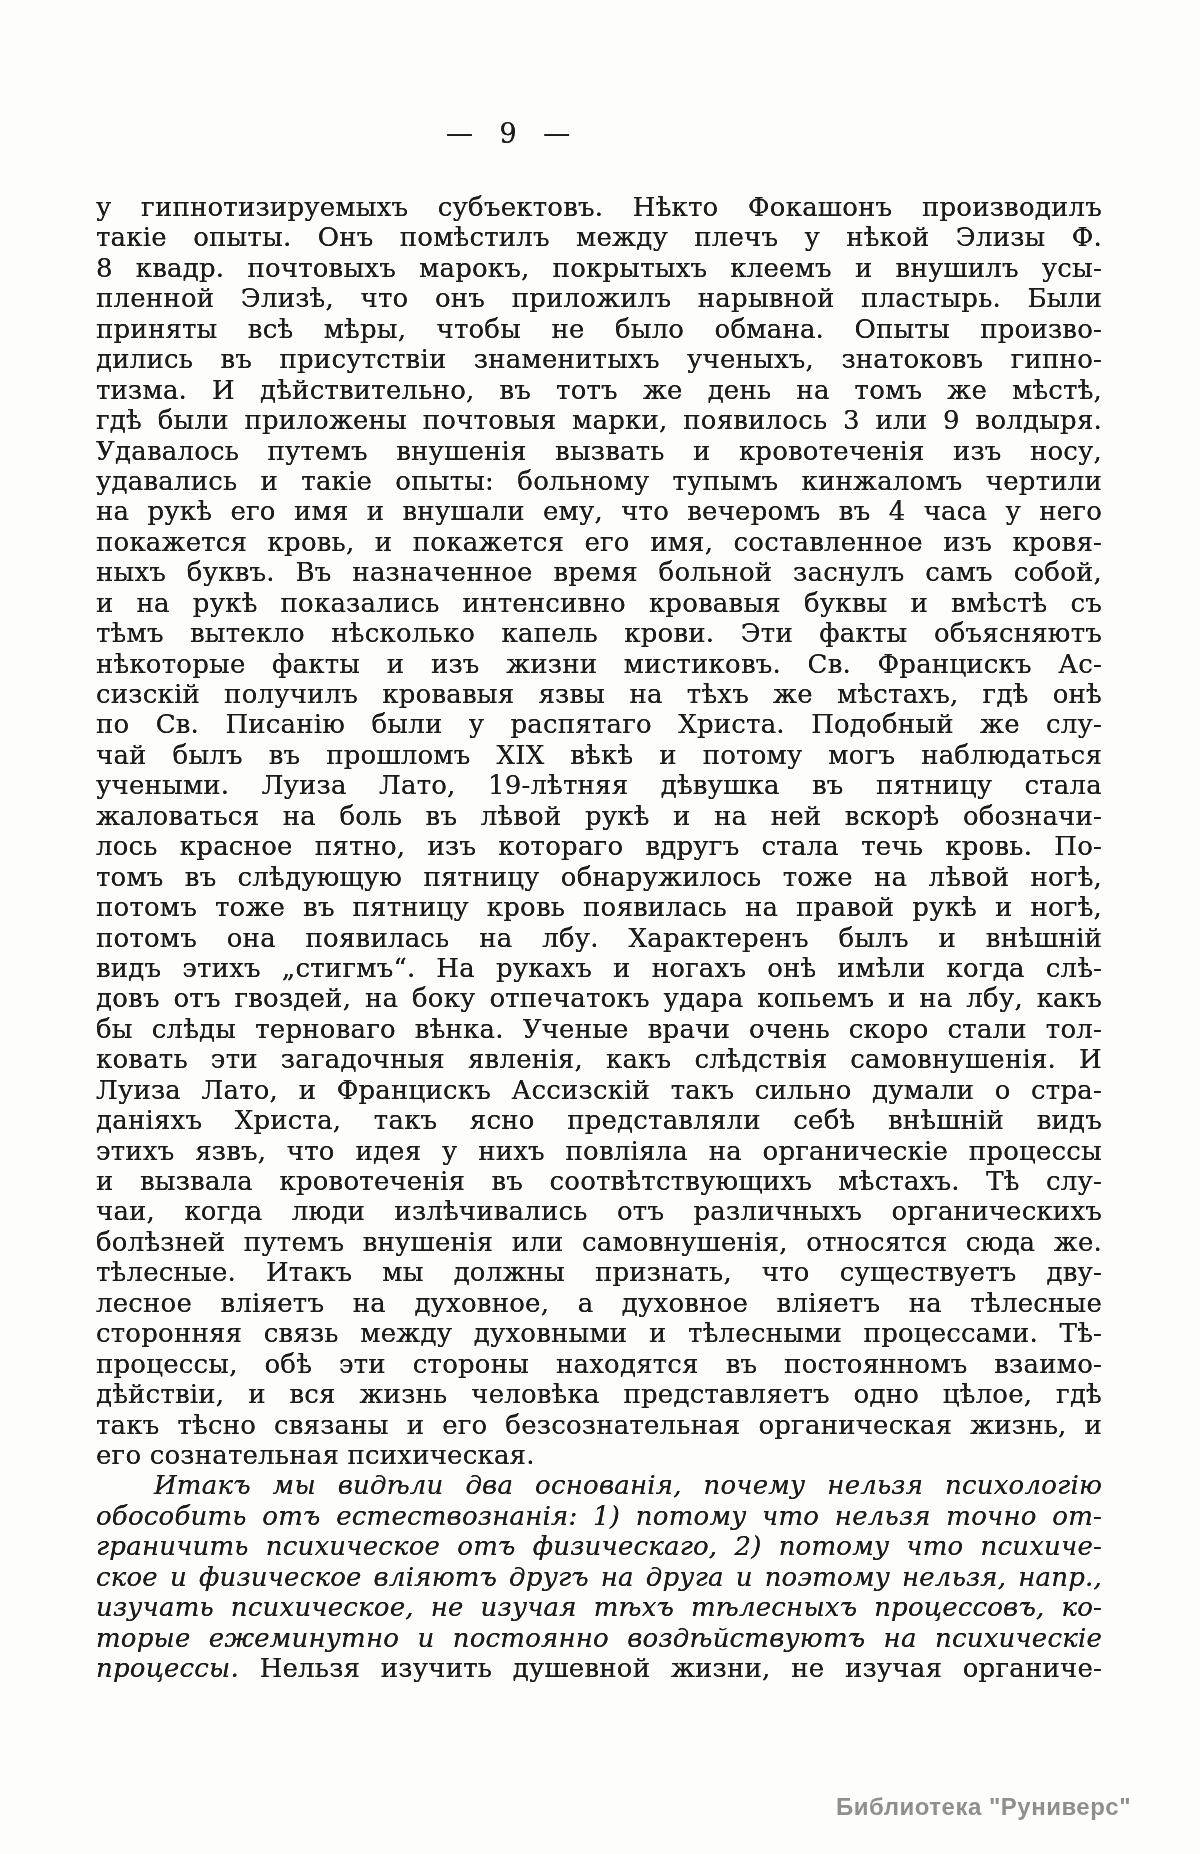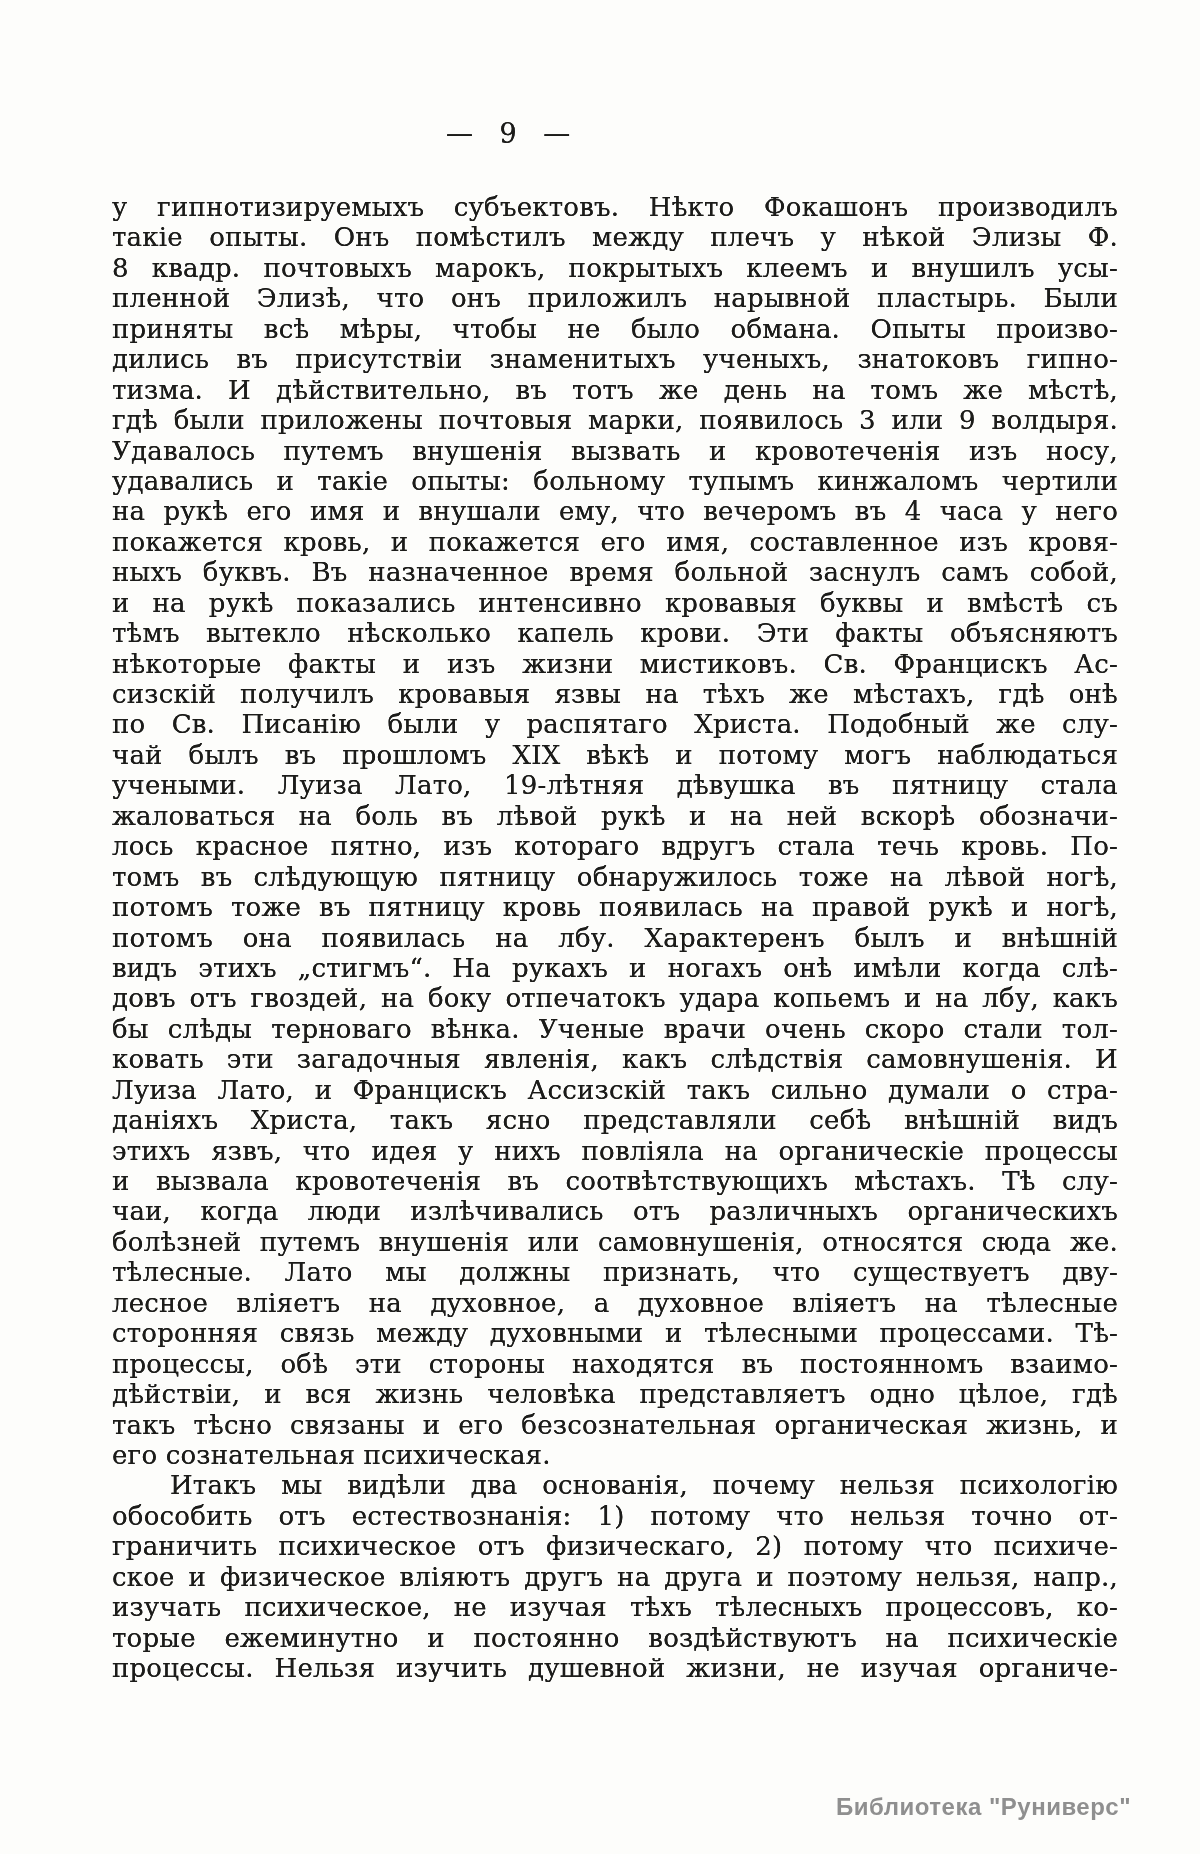--- a/index.html
+++ b/index.html
@@ -14,35 +14,35 @@
   .page-number{
     position:absolute;
     top:118px;left:446px;
     font-size:27px;
     letter-spacing:1px;
     word-spacing:16px;
     text-shadow:0 0 0.5px currentColor;
   }
   .text-block{
     position:absolute;
-    left:112px;top:192px;
+    left:96px;top:192px;
     width:1006px;
   }
   .line{
     font-size:26px;
     line-height:30.45px;
     height:30.45px;
     text-align:justify;
     text-align-last:justify;
     letter-spacing:0.2px;
     text-shadow:0 0 0.5px currentColor;
   }
   .line.nj{text-align-last:left;}
   .line.ind{text-indent:58px;}
-  .line.it, span.it{}
+  .line.it, span.it{font-style:italic;}
   .watermark{
     position:absolute;
     top:1793px;left:836px;
     font-family:"Liberation Sans", sans-serif;
     font-weight:bold;
     font-size:24px;
     color:#8f8f8f;
     letter-spacing:0.5px;
   }
 </style>
@@ -81,21 +81,21 @@
       <div class="line">видъ этихъ „стигмъ“. На рукахъ и ногахъ онѣ имѣли когда слѣ-</div>
       <div class="line">довъ отъ гвоздей, на боку отпечатокъ удара копьемъ и на лбу, какъ</div>
       <div class="line">бы слѣды терноваго вѣнка. Ученые врачи очень скоро стали тол-</div>
       <div class="line">ковать эти загадочныя явленія, какъ слѣдствія самовнушенія. И</div>
       <div class="line">Луиза Лато, и Францискъ Ассизскій такъ сильно думали о стра-</div>
       <div class="line">даніяхъ Христа, такъ ясно представляли себѣ внѣшній видъ</div>
       <div class="line">этихъ язвъ, что идея у нихъ повліяла на органическіе процессы</div>
       <div class="line">и вызвала кровотеченія въ соотвѣтствующихъ мѣстахъ. Тѣ слу-</div>
       <div class="line">чаи, когда люди излѣчивались отъ различныхъ органическихъ</div>
       <div class="line">болѣзней путемъ внушенія или самовнушенія, относятся сюда же.</div>
-      <div class="line">тѣлесные. Лато мы должны признать, что существуетъ дву-</div>
+      <div class="line">тѣлесные. Итакъ мы должны признать, что существуетъ дву-</div>
       <div class="line">лесное вліяетъ на духовное, а духовное вліяетъ на тѣлесные</div>
       <div class="line">сторонняя связь между духовными и тѣлесными процессами. Тѣ-</div>
       <div class="line">процессы, обѣ эти стороны находятся въ постоянномъ взаимо-</div>
       <div class="line">дѣйствіи, и вся жизнь человѣка представляетъ одно цѣлое, гдѣ</div>
       <div class="line">такъ тѣсно связаны и его безсознательная органическая жизнь, и</div>
       <div class="line nj">его сознательная психическая.</div>
       <div class="line it ind">Итакъ мы видѣли два основанія, почему нельзя психологію</div>
       <div class="line it">обособить отъ естествознанія: 1) потому что нельзя точно от-</div>
       <div class="line it">граничить психическое отъ физическаго, 2) потому что психиче-</div>
       <div class="line it">ское и физическое вліяютъ другъ на друга и поэтому нельзя, напр.,</div>

